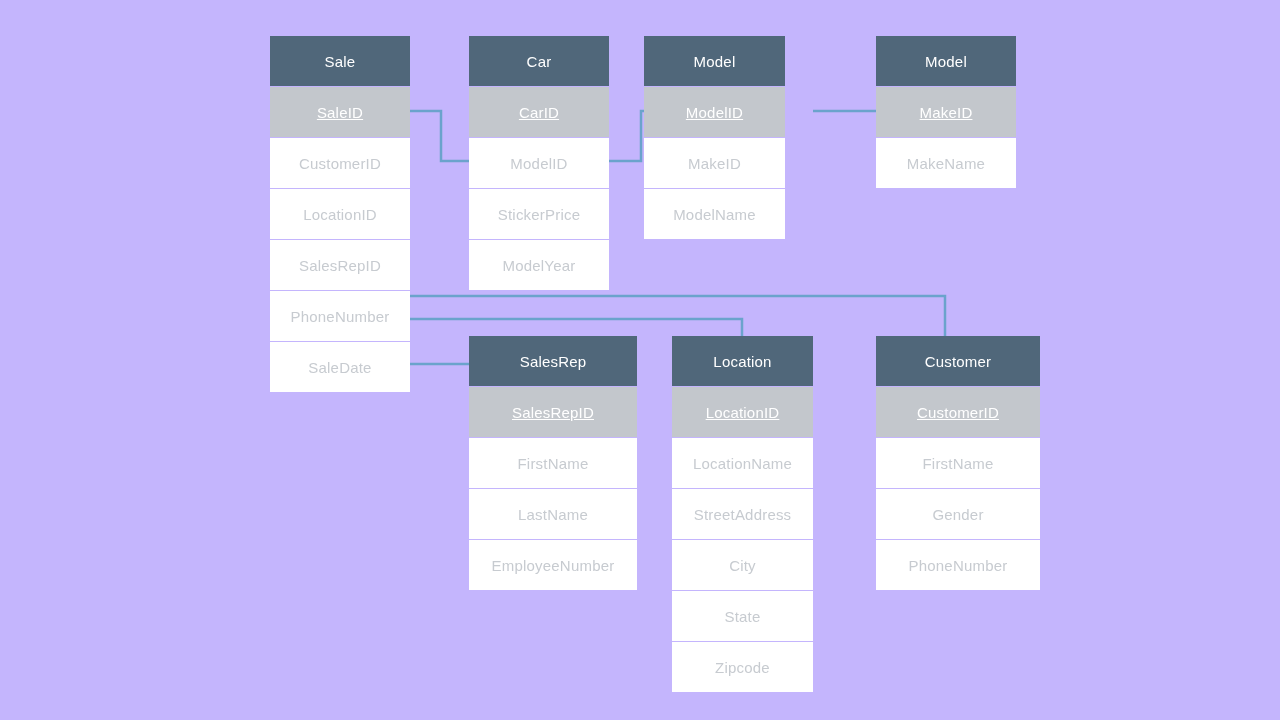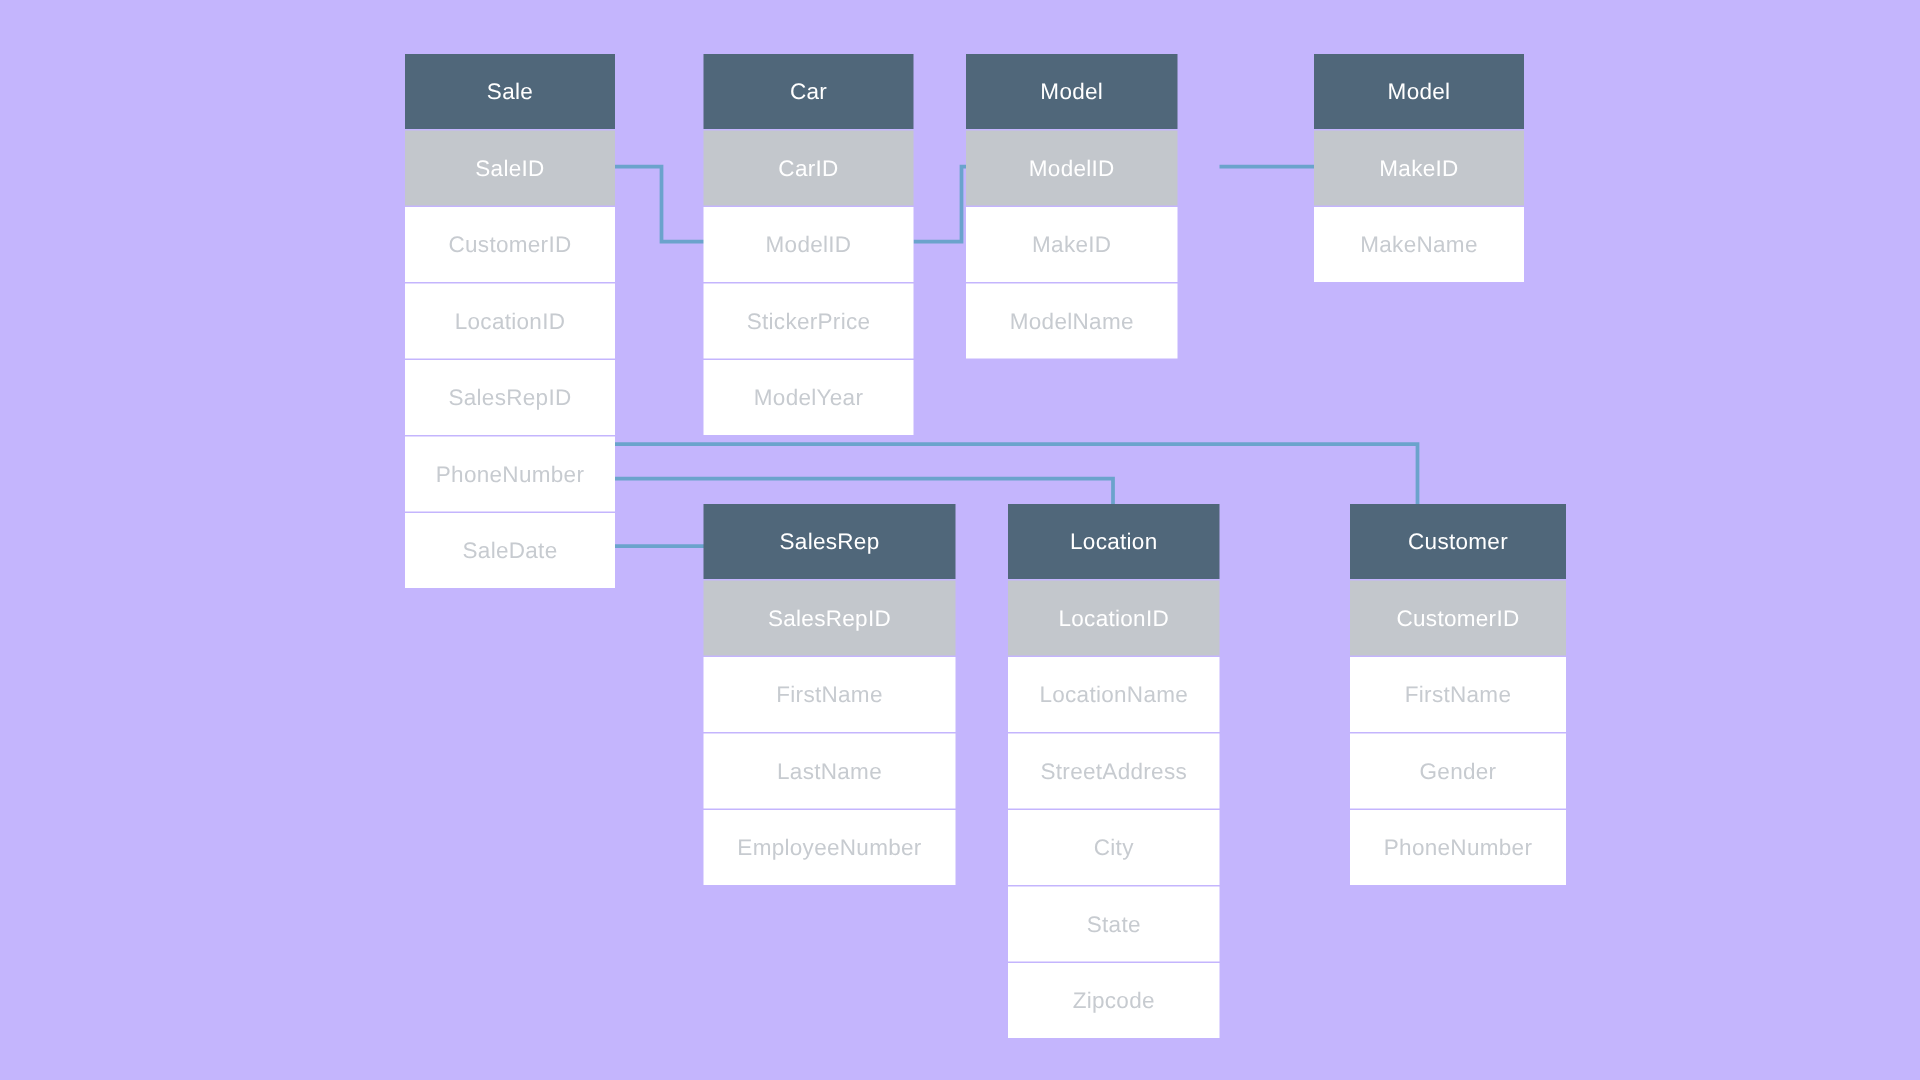--- a/index.html
+++ b/index.html
@@ -56,20 +56,21 @@
     display: flex;
     align-items: center;
     justify-content: center;
     margin-top: 1px;
     box-sizing: border-box;
     letter-spacing: 0.2px;
   }
   .entity-row.pk {
     background: #c3c7cc;
     color: #ffffff;
+    text-decoration: underline;
   }
   .entity-row.pk + .entity-row {
     margin-top: 1px;
   }
 </style>
 </head>
 <body>
 
 <div id="canvas">
 
@@ -119,21 +120,21 @@
       </div>
       <div class="entity" style="left: 672px; top: 336px; width: 141px;">
         <div class="entity-header">Location</div>
         <div class="entity-row pk">LocationID</div>
         <div class="entity-row">LocationName</div>
         <div class="entity-row">StreetAddress</div>
         <div class="entity-row">City</div>
         <div class="entity-row">State</div>
         <div class="entity-row">Zipcode</div>
       </div>
-      <div class="entity" style="left: 900px; top: 336px; width: 144px;">
+      <div class="entity" style="left: 876px; top: 336px; width: 164px;">
         <div class="entity-header">Customer</div>
         <div class="entity-row pk">CustomerID</div>
         <div class="entity-row">FirstName</div>
         <div class="entity-row">Gender</div>
         <div class="entity-row">PhoneNumber</div>
       </div>
     </div>
 
 </div>
 

